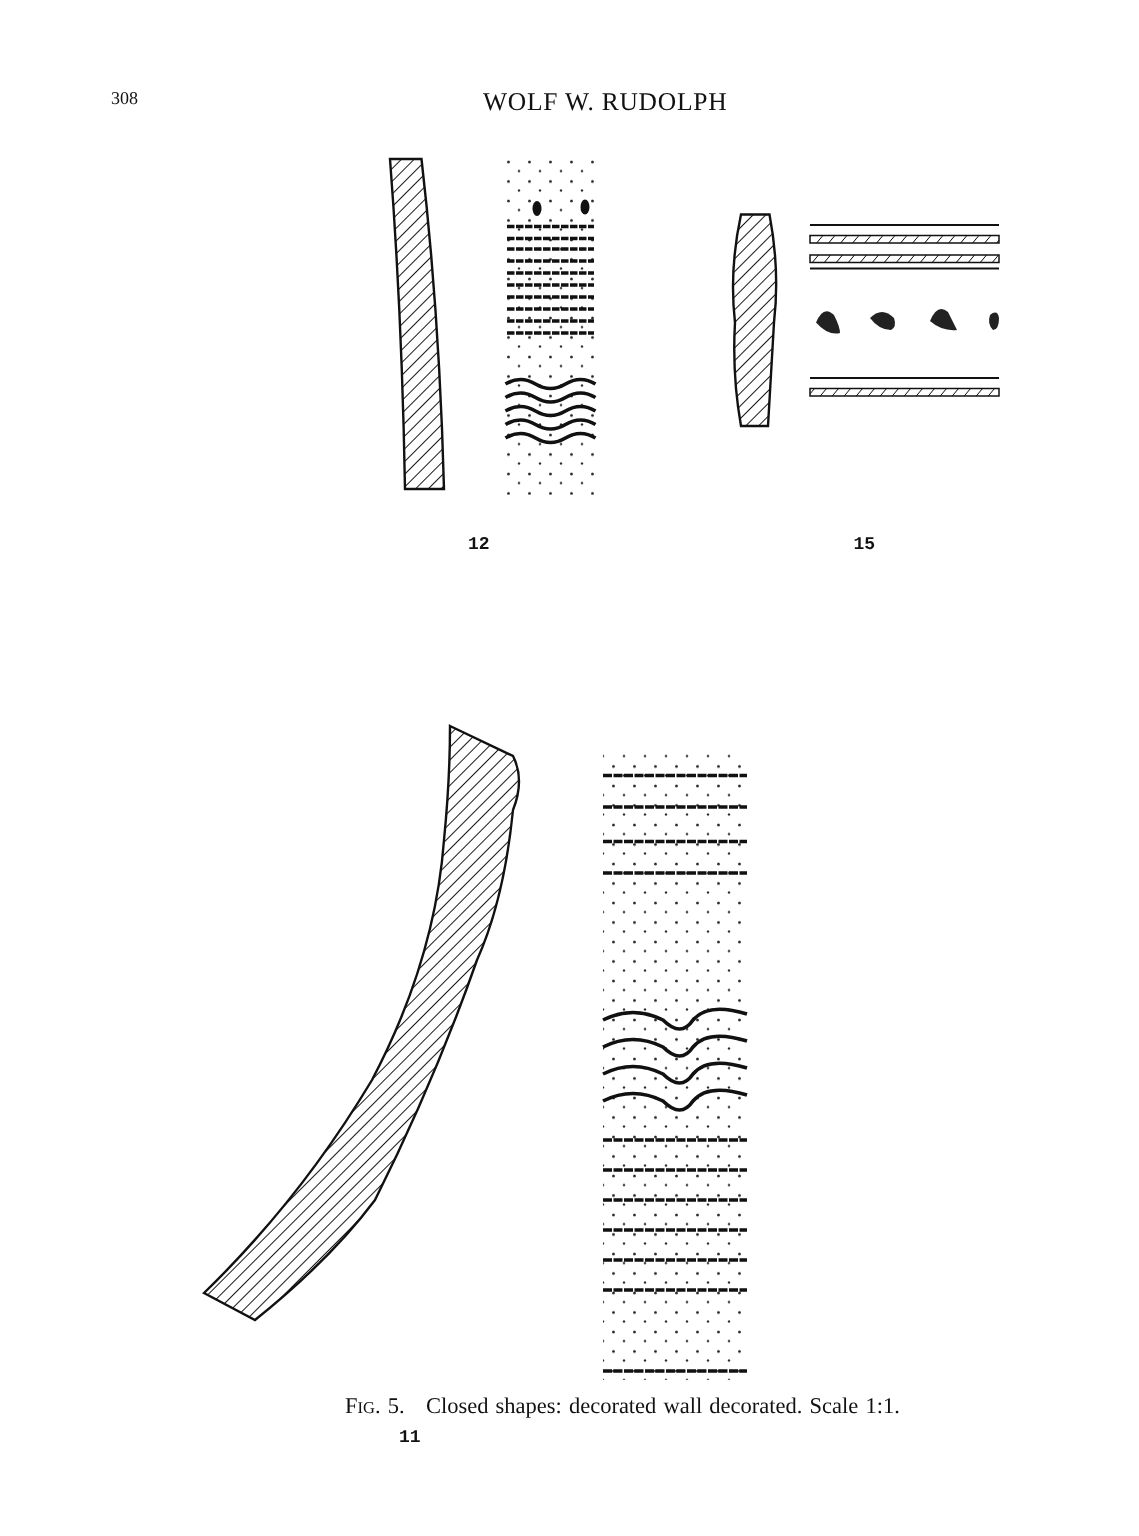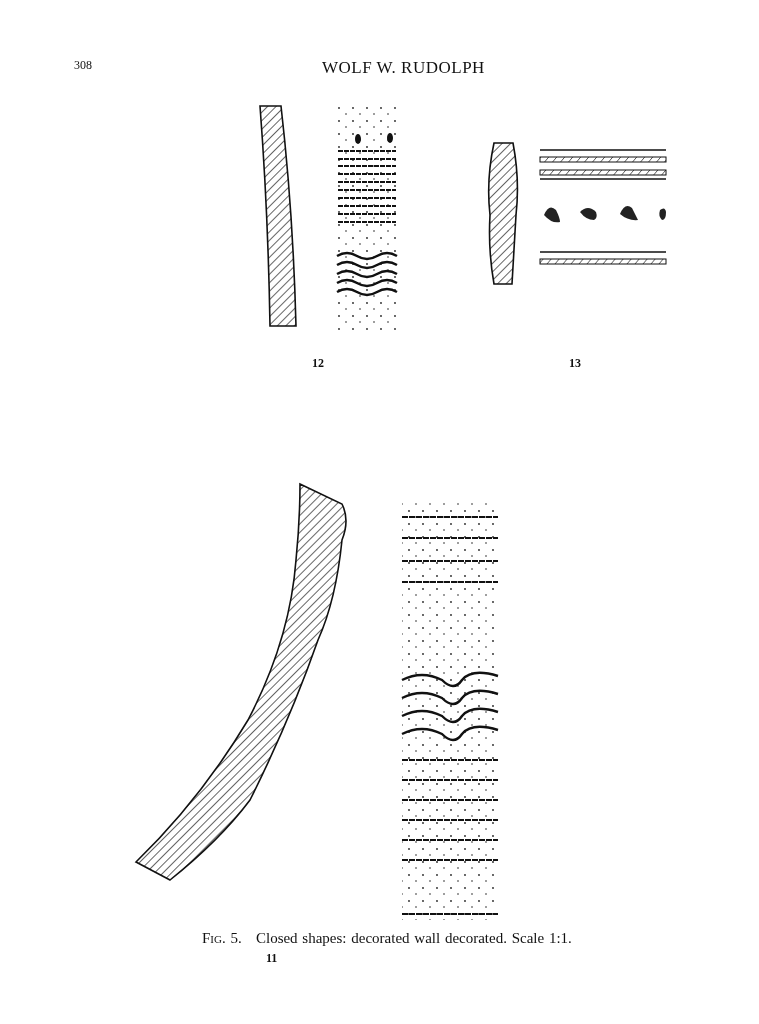--- a/index.html
+++ b/index.html
@@ -1,21 +1,21 @@
 <!DOCTYPE html>
 <html><head>
 <meta charset="utf-8">
 <style>
   html, body { margin:0; padding:0; background:#fff; }
   body { width:759px; height:1024px; position:relative; overflow:hidden; font-family:"Liberation Serif","DejaVu Serif",serif; color:#111; }
   .hdr-num { position:absolute; left:74px; top:58px; font-size:12px; }
   .hdr-title { position:absolute; left:322px; top:58px; font-size:17px; letter-spacing:0.5px; }
-  .fig-label { position:absolute; font-family:Liberation Serif, serif; font-weight:bold; font-size:12px; }
+  .fig-label { position:absolute; font-family:Liberation Mono, monospace; font-weight:bold; font-size:12px; }
   .caption { position:absolute; left:202px; top:930px; font-size:15px; word-spacing:1px; }
-  .caption .sc { font-variant:small-caps; }
+  .caption .sc { font-variant:small-caps;margin-left:28px; }
   svg { position:absolute; left:0; top:0; }
 </style>
 </head>
 <body>
 
 <div class="hdr-num">308</div>
 <div class="hdr-title">WOLF W. RUDOLPH</div>
 
 <svg width="759" height="1024" viewBox="0 0 759 1024">
   <defs>
@@ -99,19 +99,19 @@
     <g stroke="#111" stroke-width="2.4" fill="none">
       <path d="M402,680 q20,-10 40,0 q12,12 20,0 q10,-12 36,-4"></path>
       <path d="M402,698 q20,-10 40,0 q12,12 20,0 q10,-12 36,-4"></path>
       <path d="M402,716 q20,-10 40,0 q12,12 20,0 q10,-12 36,-4"></path>
       <path d="M402,734 q20,-10 40,0 q12,12 20,0 q10,-12 36,-4"></path>
     </g>
   </g>
 </svg>
 
 <div class="fig-label" style="left:312px;top:356px;">12</div>
-<div class="fig-label" style="left:569px;top:356px;">13</div>
+<div class="fig-label" style="left:569px;top:356px;">15</div>
 <div class="fig-label" style="left:266px;top:951px;">11</div>
 
 <div class="caption">
   <span class="sc">Fig. 5.</span>&nbsp;&nbsp;
   <span>Closed shapes: decorated wall decorated. Scale 1:1.</span>
 </div>
 
 </body></html>

